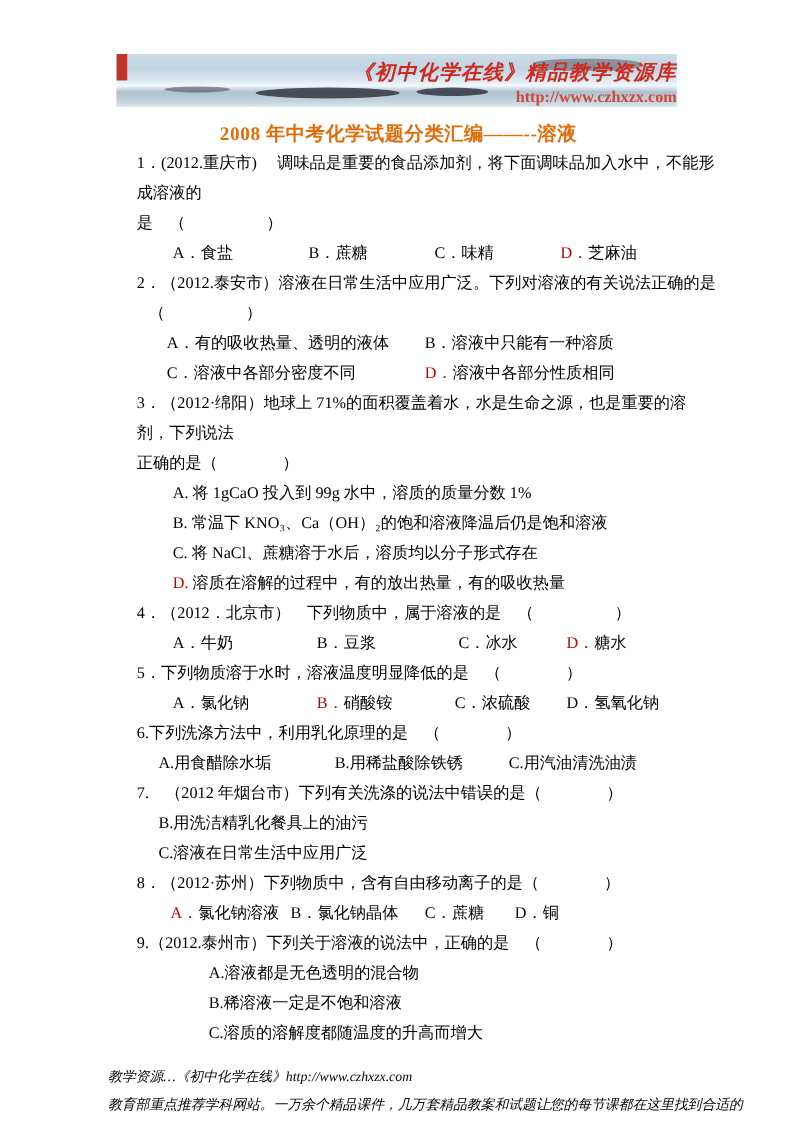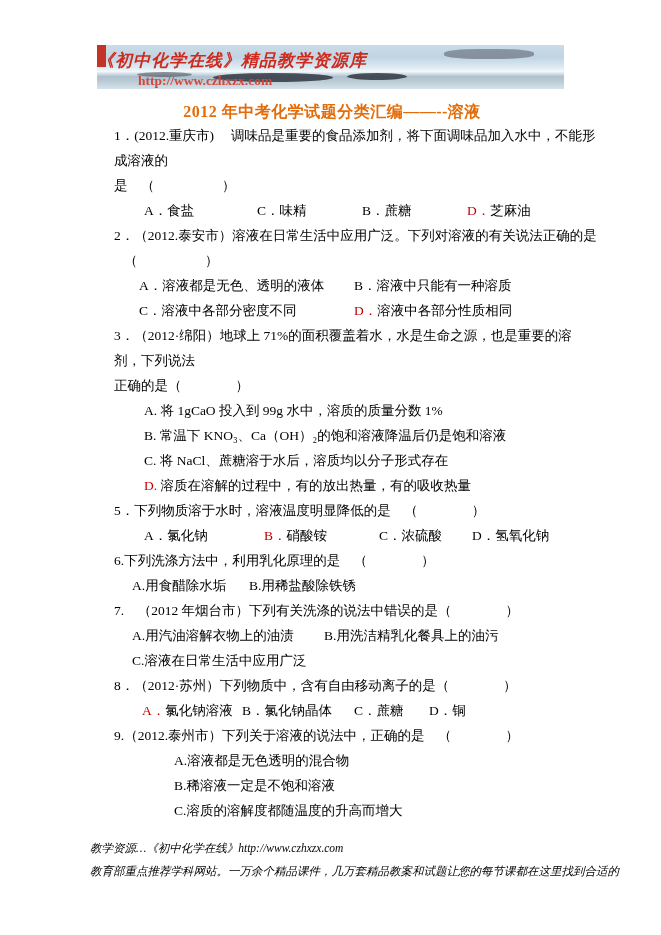--- a/index.html
+++ b/index.html
@@ -16,34 +16,34 @@
   .banner {
     position: relative; width: 467px; height: 44px; margin-left: 7px; overflow: hidden;
     background: linear-gradient(180deg,#ccdce8 0%, #c0d4e2 28%, #dfecf4 52%, #f3f8fb 60%, #adc0cc 72%, #c2d2dc 88%, #d5e2ea 100%);
   }
   .banner-strip { position: absolute; left: 0; top: 0; width: 9px; height: 22px; background: #c23428; }
   .blob { position: absolute; background: rgba(38,42,52,.78); border-radius: 50%; }
   .b1 { left: 116px; bottom: 7px; width: 120px; height: 9px; }
   .b2 { left: 250px; bottom: 9px; width: 60px; height: 7px; }
   .b3 { left: 40px;  bottom: 12px; width: 55px; height: 5px; opacity:.6; }
   .b4 { right: 30px; top: 4px; width: 90px; height: 10px; opacity:.5; border-radius: 40%; }
-  .banner-inner { position: relative; text-align: left; padding-top: 4px; }
+  .banner-inner { position: relative; text-align: right; padding-top: 4px; }
   .banner-title { font-size: 17px; font-weight: bold; font-style: italic; color: #ce2a1e; letter-spacing: 1px; }
   .banner-url { font-size: 13.5px; font-weight: bold; color: #d2473c; margin-top: 1px; padding-left: 41px; }
 
   
   .page-title { margin: 13px 0 0 0; width: 484px; text-align: center; font-size: 16px; font-weight: bold; color: #e36c09; letter-spacing: .5px; }
 
   
   .q { font-size: 13.5px; }
   .qline { margin: 0; line-height: 25px; white-space: pre-wrap; }
   .opts { display: flex; line-height: 25px; align-items: flex-end; }
   .opt { white-space: pre; }
   .red { color: #c00000; }
-  .ind18 { padding-left: 18px; }
+  .ind18 { padding-left: 18px; gap: 30px; }
   .ind25 { padding-left: 25px; }
   .ind28 { padding-left: 28px; }
   .ind30 { padding-left: 30px; }
   .ind60 { padding-left: 60px; }
   .ind10 { padding-left: 10px; }
 
   
   .footer { margin-top: 14px; font-size: 11.5px; font-style: italic; line-height: 23px; }
   .footer p { margin: 0; white-space: pre-wrap; }
 </style>
@@ -57,80 +57,89 @@
     <span class="blob b1"></span>
     <span class="blob b2"></span>
     <span class="blob b3"></span>
     <span class="blob b4"></span>
     <div class="banner-inner">
       <div class="banner-title">《初中化学在线》精品教学资源库</div>
       <div class="banner-url">http://www.czhxzx.com</div>
     </div>
   </div>
 
-  <h1 class="page-title">2012 年中考化学试题分类汇编——--溶液</h1>
+  <h1 class="page-title">2008 年中考化学试题分类汇编——--溶液</h1>
 
   <div class="content">
 
     <div class="q">
       <p class="qline">1．(2012.重庆市)　 调味品是重要的食品添加剂，将下面调味品加入水中，不能形成溶液的</p>
       <p class="qline">是　（　　　　　）</p>
       <div class="opts ind30">
         <span class="opt" style="width:113px"><span class="ol">A．</span><span>食盐</span></span>
+        <span class="opt" style="width:105px"><span class="ol">B．</span><span>蔗糖</span></span>
         <span class="opt" style="width:105px"><span class="ol">C．</span><span>味精</span></span>
-        <span class="opt" style="width:105px"><span class="ol">B．</span><span>蔗糖</span></span>
         <span class="opt"><span class="ol red">D．</span><span>芝麻油</span></span>
       </div>
     </div>
 
     <div class="q">
       <p class="qline">2．（2012.泰安市）溶液在日常生活中应用广泛。下列对溶液的有关说法正确的是</p>
       <p class="qline ind10">（　　　　　）</p>
       <div class="opts ind25">
-        <span class="opt" style="width:215px"><span class="ol">A．</span><span>溶液都是无色、透明的液体</span></span>
+        <span class="opt" style="width:215px"><span class="ol">A．</span><span>有的吸收热量、透明的液体</span></span>
         <span class="opt"><span class="ol">B．</span><span>溶液中只能有一种溶质</span></span>
       </div>
       <div class="opts ind25">
         <span class="opt" style="width:215px"><span class="ol">C．</span><span>溶液中各部分密度不同</span></span>
         <span class="opt"><span class="ol red">D．</span><span>溶液中各部分性质相同</span></span>
       </div>
     </div>
 
     <div class="q">
       <p class="qline">3．（2012·绵阳）地球上 71%的面积覆盖着水，水是生命之源，也是重要的溶剂，下列说法</p>
       <p class="qline">正确的是（　　　　）</p>
       <p class="qline ind30"><span class="ol">A. </span><span>将 1gCaO 投入到 99g 水中，溶质的质量分数 1%</span></p>
       <p class="qline ind30"><span class="ol">B. </span><span>常温下 KNO₃、Ca（OH）₂的饱和溶液降温后仍是饱和溶液</span></p>
       <p class="qline ind30"><span class="ol">C. </span><span>将 NaCl、蔗糖溶于水后，溶质均以分子形式存在</span></p>
       <p class="qline ind30"><span class="ol red">D. </span><span>溶质在溶解的过程中，有的放出热量，有的吸收热量</span></p>
     </div>
 
+    <div class="q">
+      <p class="qline">4．（2012．北京市）　下列物质中，属于溶液的是　（　　　　　）</p>
+      <div class="opts ind30">
+        <span class="opt" style="width:120px"><span class="ol">A．</span><span>牛奶</span></span>
+        <span class="opt" style="width:118px"><span class="ol">B．</span><span>豆浆</span></span>
+        <span class="opt" style="width:90px"><span class="ol">C．</span><span>冰水</span></span>
+        <span class="opt"><span class="ol red">D．</span><span>糖水</span></span>
+      </div>
+    </div>
 
     <div class="q">
       <p class="qline">5．下列物质溶于水时，溶液温度明显降低的是　（　　　　）</p>
       <div class="opts ind30">
         <span class="opt" style="width:120px"><span class="ol">A．</span><span>氯化钠</span></span>
         <span class="opt" style="width:115px"><span class="ol red">B．</span><span>硝酸铵</span></span>
         <span class="opt" style="width:93px"><span class="ol">C．</span><span>浓硫酸</span></span>
         <span class="opt"><span class="ol">D．</span><span>氢氧化钠</span></span>
       </div>
     </div>
 
     <div class="q">
       <p class="qline">6.下列洗涤方法中，利用乳化原理的是　（　　　　）</p>
       <div class="opts ind18">
         <span class="opt" style="width:117px"><span class="ol">A.</span><span>用食醋除水垢</span></span>
         <span class="opt" style="width:115px"><span class="ol">B.</span><span>用稀盐酸除铁锈</span></span>
+        <span class="opt" style="width:115px"><span class="ol">C.</span><span>用汽油清洗油渍</span></span>
       </div>
     </div>
 
     <div class="q">
       <p class="qline">7.　（2012 年烟台市）下列有关洗涤的说法中错误的是（　　　　）</p>
       <div class="opts ind18">
-        <span class="opt" style="width:192px"><span class="ol">A.</span><span>用汽油溶解衣物上的油渍</span></span>
         <span class="opt"><span class="ol">B.</span><span>用洗洁精乳化餐具上的油污</span></span>
       </div>
       <div class="opts ind18">
         <span class="opt" style="width:192px"><span class="ol">C.</span><span>溶液在日常生活中应用广泛</span></span>
       </div>
     </div>
 
     <div class="q">
       <p class="qline">8．（2012·苏州）下列物质中，含有自由移动离子的是（　　　　）</p>
       <div class="opts ind28">

